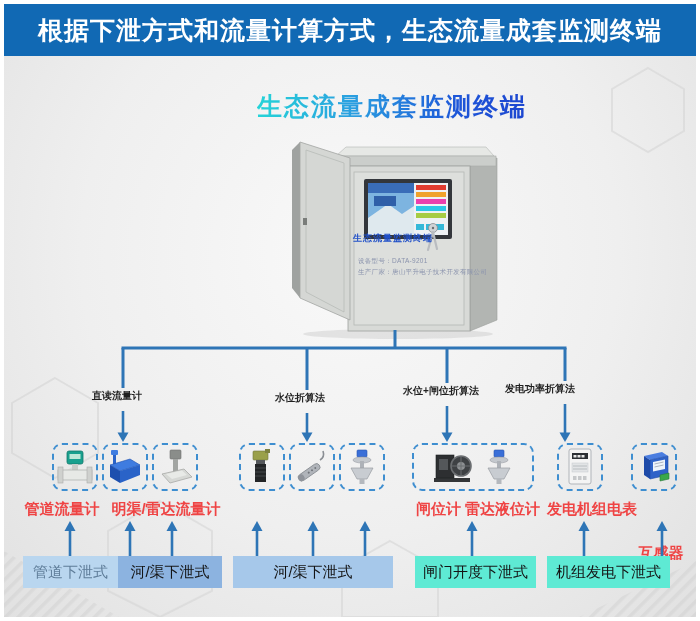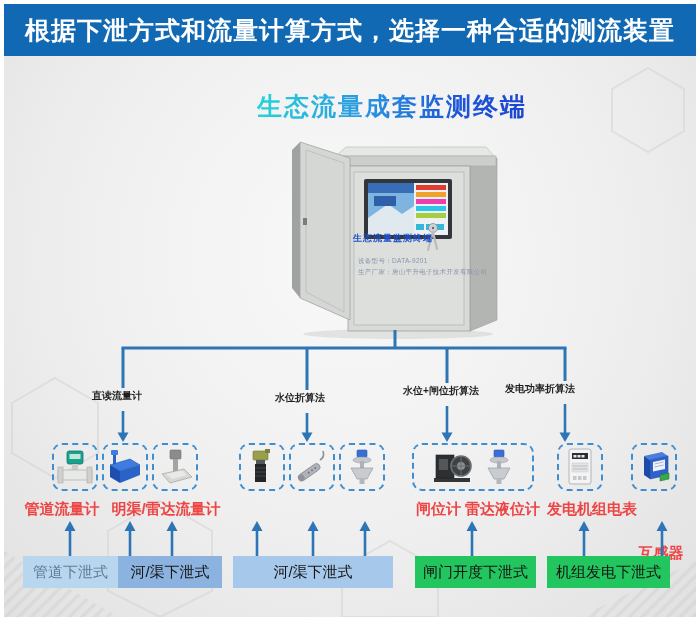--- a/index.html
+++ b/index.html
@@ -47,30 +47,30 @@
   }
   .dev-label.long{font-size:13.5px;top:502px;}
   .flow-box{
     position:absolute;top:556px;height:32px;box-sizing:border-box;
     display:flex;align-items:center;justify-content:center;
     font-size:15px;color:#141414;white-space:nowrap;
   }
   .flow-box.light{background:#b9d6ef;color:#5f7d99;}
   .flow-box.dark{background:#8cb3e0;}
   .flow-box.mid{background:#a6c8ea;}
-  .flow-box.med{background:#22c55e;justify-content:center;}
+  .flow-box.med{background:#5eead4;justify-content:center;}
   .overlay{position:absolute;left:0;top:0;pointer-events:none;}
 </style>
 </head>
 <body>
 
 <div class="slide">
 
   <div class="banner">
-    <span>根据下泄方式和流量计算方式，选择一种合适的测流装置</span>
+    <span>根据下泄方式和流量计算方式，生态流量成套监测终端</span>
   </div>
 
   <div class="content">
 
     <svg class="bg-deco" width="692" height="561" viewBox="0 0 692 561">
       <defs>
         <pattern id="diag" width="9" height="9" patternUnits="userSpaceOnUse" patternTransform="rotate(45)">
           <rect width="9" height="9" fill="none"></rect>
           <rect width="3.5" height="9" fill="#c9c9c9" opacity="0.35"></rect>
         </pattern>

